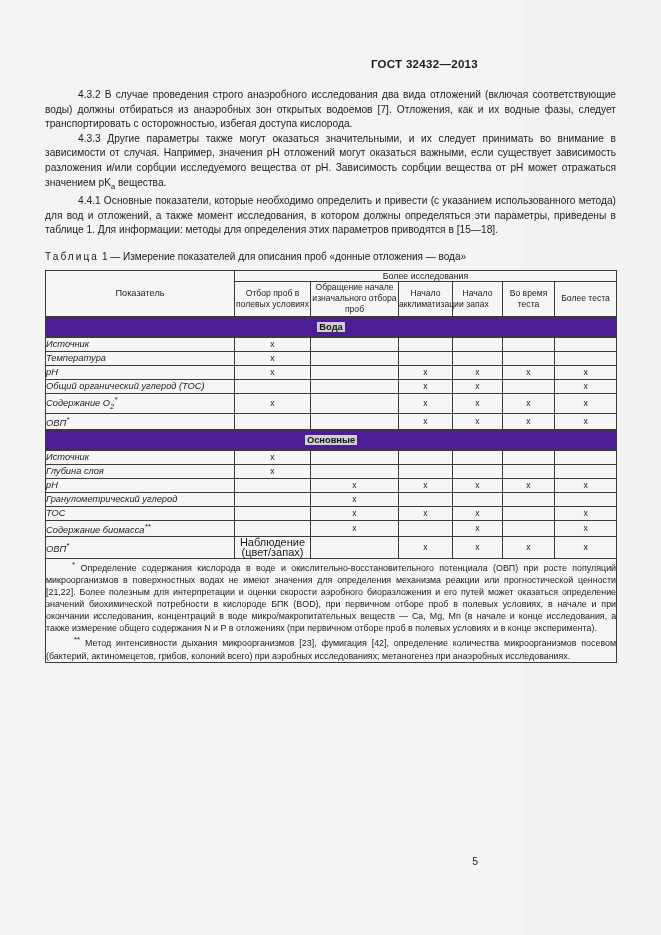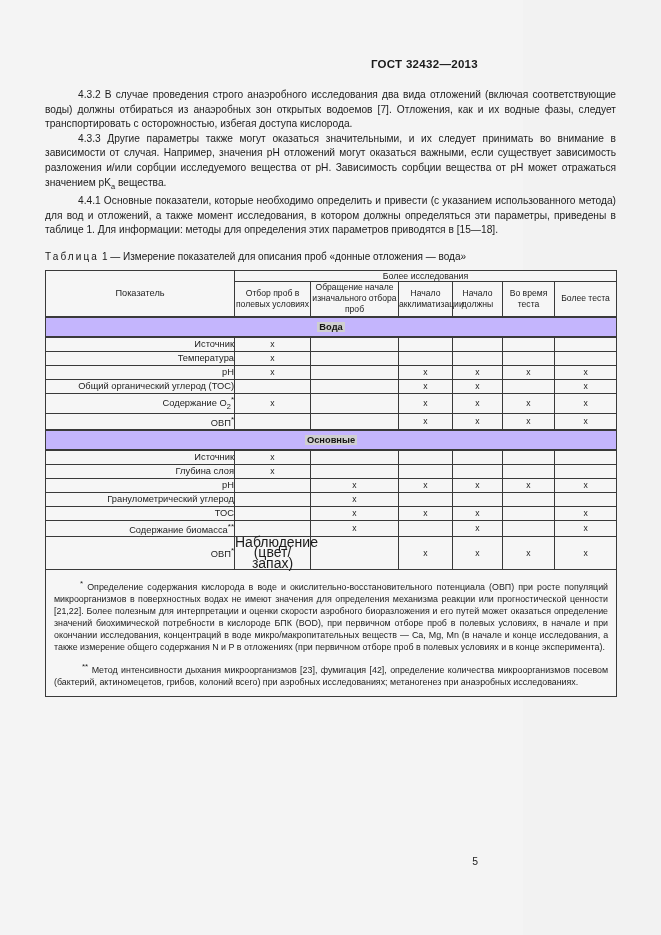--- a/index.html
+++ b/index.html
@@ -94,57 +94,58 @@
     text-align: center;
     font-size: 9.2px;
     vertical-align: middle;
   }
   th.stage-head {
     text-align: center;
     font-size: 8.8px;
     padding: 4px 0 3px 0;
   }
   td.rowlabel {
-    text-align: right;
+    text-align: left;
     padding: 4px 0 4px 8px;
     font-size: 9.3px;
     line-height: 12px;
     height: 13px;
+    font-style: italic;
   }
   td.mark {
     text-align: center;
     font-size: 8.6px;
     line-height: 12px;
   }
   td.obs {
     text-align: center;
-    font-size: 14px;
+    font-size: 11px;
     line-height: 10.6px;
     padding: 2px 1px;
   }
   tr.section-row td {
     text-align: center;
     padding: 4px 0 4px 0;
     border-top: 2px solid #3a3a3a;
     border-bottom: 2px solid #3a3a3a;
-    background: #c4b5fd;
+    background: #4c1d95;
   }
   tr.section-row span.sect-label {
     font-size: 9.3px;
     font-weight: bold;
     background: #cfcfcf;
     padding: 0 2px;
     color: #151515;
   }
   td.notes {
     padding: 6px 10px 8px 10px;
     border-top: 2px solid #3a3a3a;
   }
   td.notes p {
-    margin: 8px;
+    margin: 0;
     font-size: 8.9px;
     line-height: 12.1px;
     text-align: justify;
   }
   td.notes p.n-first { text-indent: 26px; }
   td.notes p.n-second { text-indent: 28px; padding-top: 0px; }
   sup.ast { font-size: 8px; vertical-align: super; }
   sub.sb { font-size: 7.4px; vertical-align: sub; }
   .page-num {
     position: absolute;
@@ -185,21 +186,21 @@
       </colgroup>
       <thead>
         <tr>
           <th class="param-head" rowspan="2">Показатель</th>
           <th class="stage-head" colspan="6">Более исследования</th>
         </tr>
         <tr>
           <th class="hcell">Отбор проб в полевых условиях</th>
           <th class="hcell">Обращение начале изначального отбора проб</th>
           <th class="hcell">Начало акклиматизации</th>
-          <th class="hcell">Начало должны</th>
+          <th class="hcell">Начало запах</th>
           <th class="hcell">Во время теста</th>
           <th class="hcell">Более теста</th>
         </tr>
       </thead>
       <tbody>
 
         <tr class="section-row">
           <td colspan="7"><span class="sect-label">Вода</span></td>
         </tr>
 

